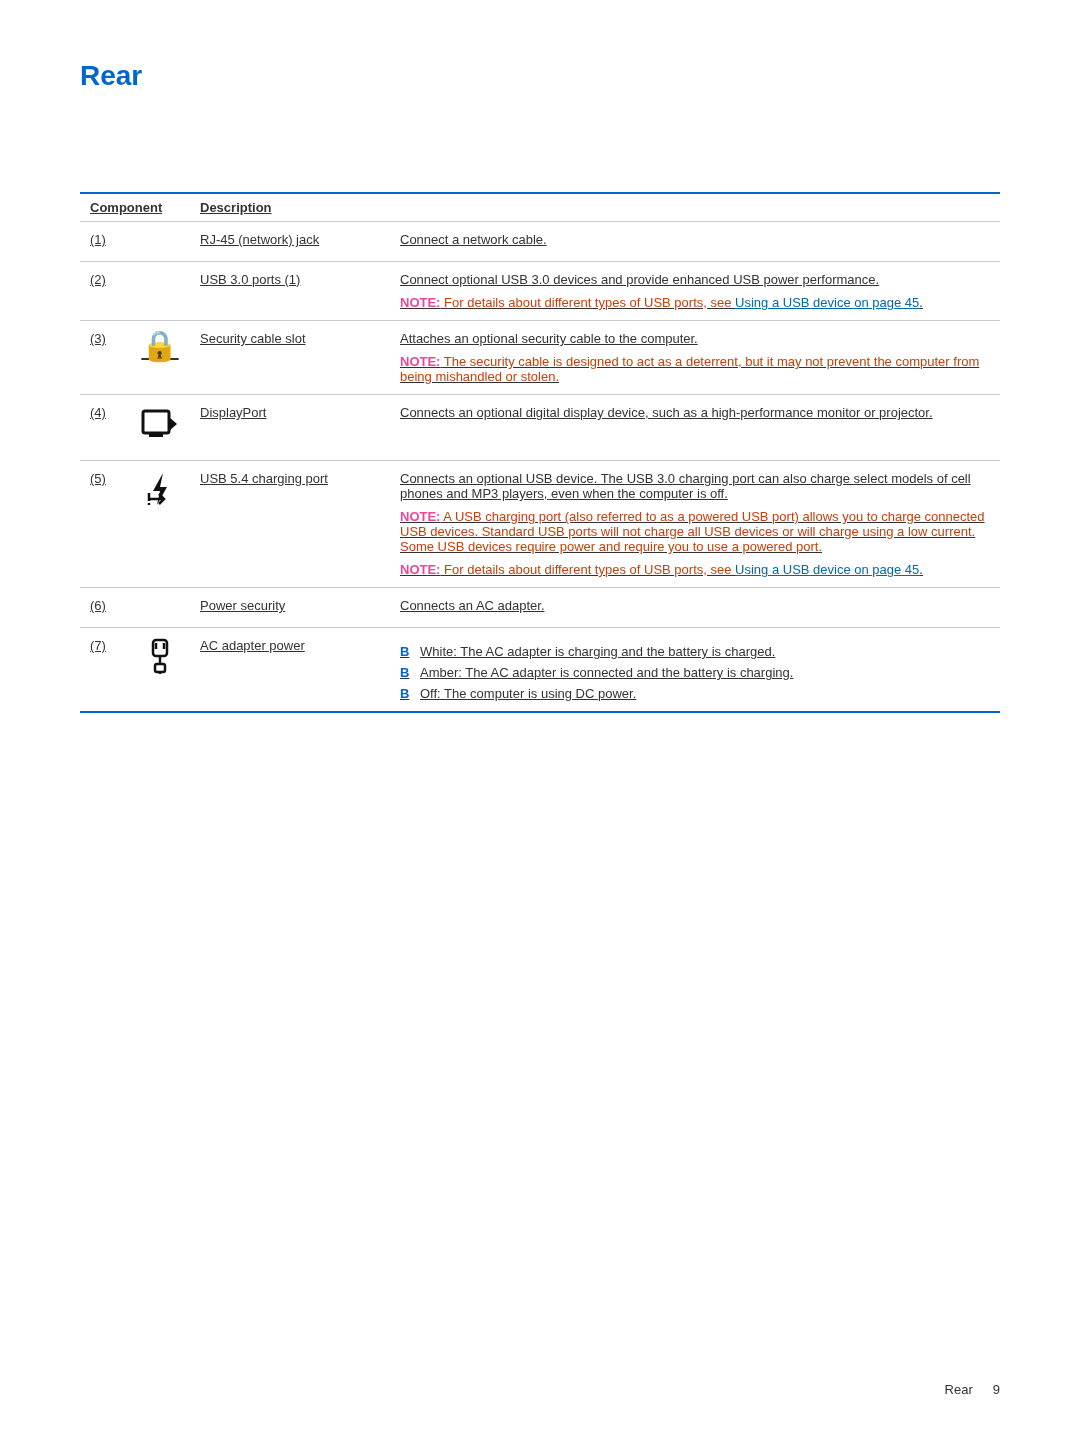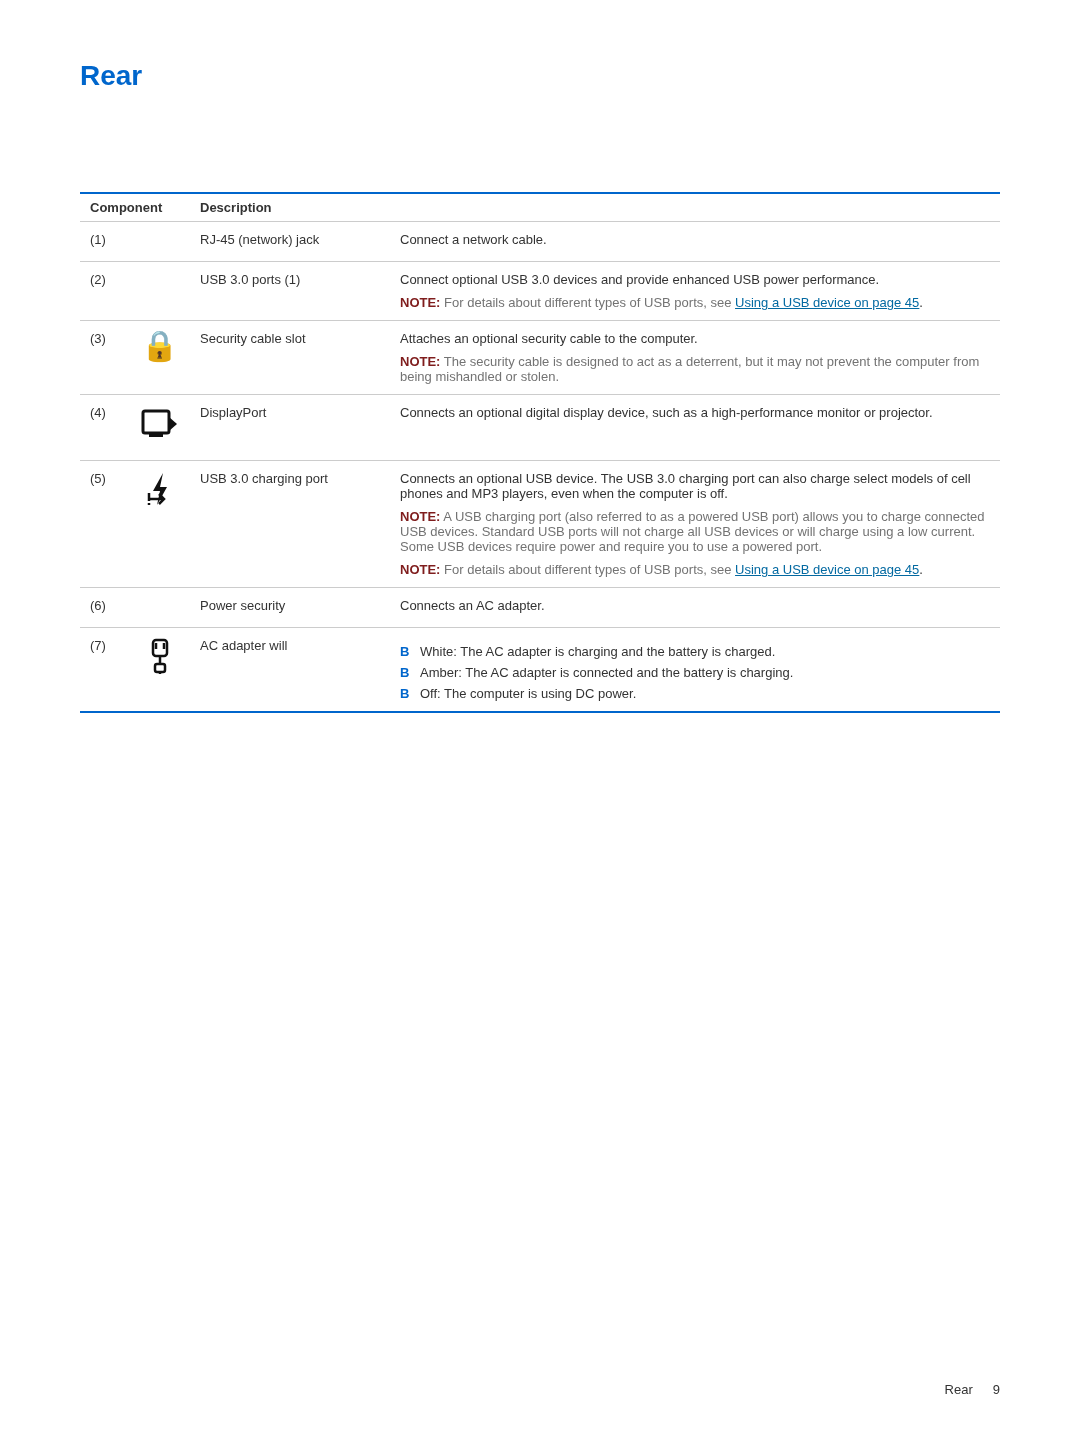--- a/index.html
+++ b/index.html
@@ -15,20 +15,21 @@
     h1 {
       color: #0066cc;
       font-size: 28px;
       font-weight: bold;
       margin-bottom: 100px;
     }
     table {
       width: 100%;
       border-collapse: collapse;
       margin-bottom: 48px;
+      text-decoration: underline;
     }
     thead tr {
       border-top: 2px solid #0066cc;
       border-bottom: 1px solid #ccc;
     }
     thead th {
       font-weight: bold;
       font-size: 13px;
       padding: 6px 10px;
       text-align: left;
@@ -55,25 +56,25 @@
       text-align: center;
       font-size: 28px;
     }
     .col-component {
       width: 200px;
     }
     .col-desc {
       width: auto;
     }
     .note-label {
-      color: #7f1d1d;
+      color: #ec4899;
       font-weight: bold;
     }
     .note-text {
-      color: #737373;
+      color: #c2410c;
     }
     .note-link {
       color: #0369a1;
       text-decoration: underline;
     }
     .note-block {
       margin-top: 8px;
       color: #333;
     }
     .desc-block {
@@ -162,21 +163,21 @@
       <svg width="30" height="36" viewBox="0 0 30 36" xmlns="http://www.w3.org/2000/svg">
 
         <polygon points="18,2 8,20 15,20 12,34 22,16 15,16" fill="#111"></polygon>
 
         <line x1="4" y1="28" x2="18" y2="28" stroke="#111" stroke-width="2.5"></line>
         <polyline points="14,23 19,28 14,33" fill="none" stroke="#111" stroke-width="2.5"></polyline>
         <line x1="4" y1="28" x2="4" y2="22" stroke="#111" stroke-width="2.5"></line>
         <line x1="4" y1="34" x2="4" y2="28" stroke="#111" stroke-width="2.5" stroke-dasharray="2,2"></line>
       </svg>
     </span></td>
-        <td class="col-component">USB 3.0 charging port</td>
+        <td class="col-component">USB 5.4 charging port</td>
         <td class="col-desc">
           <div class="desc-block">Connects an optional USB device. The USB 3.0 charging port can also charge select models of cell phones and MP3 players, even when the computer is off.</div>
           <div class="note-block"><span class="note-label">NOTE:</span><span class="note-text"> A USB charging port (also referred to as a powered USB port) allows you to charge connected USB devices. Standard USB ports will not charge all USB devices or will charge using a low current. Some USB devices require power and require you to use a powered port.</span></div>
           <div class="note-block"><span class="note-label">NOTE:</span><span class="note-text"> For details about different types of USB ports, see </span><a class="note-link" href="#">Using a USB device on page 45</a><span>.</span></div>
         </td>
       </tr>
       <tr>
         <td class="col-num">(6)</td>
         <td class="col-icon"></td>
         <td class="col-component">Power security</td>
@@ -192,21 +193,21 @@
         <rect x="9" y="2" width="14" height="16" rx="3" fill="none" stroke="#111" stroke-width="2.5"></rect>
         <line x1="12" y1="5" x2="12" y2="11" stroke="#111" stroke-width="2.5"></line>
         <line x1="20" y1="5" x2="20" y2="11" stroke="#111" stroke-width="2.5"></line>
 
         <line x1="16" y1="18" x2="16" y2="26" stroke="#111" stroke-width="2.5"></line>
 
         <rect x="11" y="26" width="10" height="8" rx="2" fill="none" stroke="#111" stroke-width="2.5"></rect>
         <line x1="16" y1="34" x2="16" y2="36" stroke="#111" stroke-width="2.5"></line>
       </svg>
     </span></td>
-        <td class="col-component">AC adapter will</td>
+        <td class="col-component">AC adapter power</td>
         <td class="col-desc">
           <div class="bullet-row">
             <span class="bullet-b">B</span>
             <span>White: The AC adapter is charging and the battery is charged.</span>
           </div>
           <div class="bullet-row">
             <span class="bullet-b">B</span>
             <span>Amber: The AC adapter is connected and the battery is charging.</span>
           </div>
           <div class="bullet-row">

